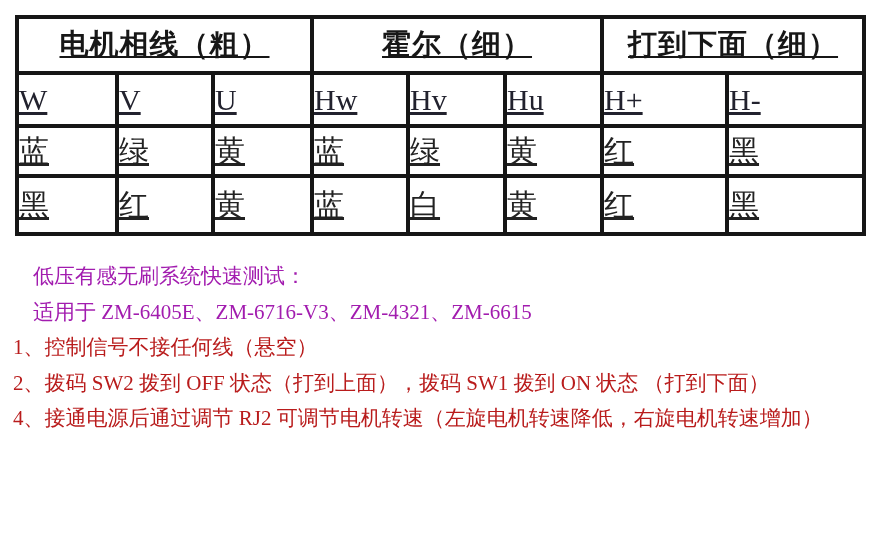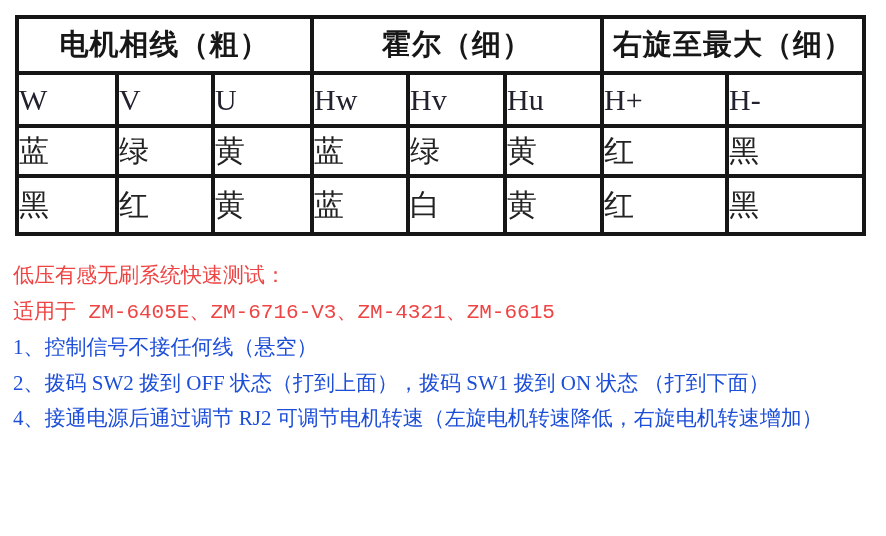--- a/index.html
+++ b/index.html
@@ -19,20 +19,21 @@
     width: 847px;
     border-collapse: collapse;
     table-layout: fixed;
   }
   table.wire-table td, table.wire-table th {
     border: 4px solid #161616;
     vertical-align: middle;
     padding: 0;
     overflow: hidden;
     white-space: nowrap;
+    text-decoration: underline;
   }
   tr.hdr-row { height: 56px; }
   tr.hdr-row th {
     font-family: "Liberation Sans", sans-serif;
     font-weight: 700;
     font-size: 29px;
     letter-spacing: 1px;
     color: #171717;
   }
   tr.sig-row { height: 53px; }
@@ -51,26 +52,27 @@
   .notes {
     position: absolute;
     left: 13px;
     top: 259px;
     width: 862px;
     font-size: 21px;
     line-height: 35.6px;
     color: #262626;
   }
   .notes-title, .notes-applicable {
-    font-family: Liberation Mono, monospace;
-    color: #ef4444;
+    font-family: Liberation Serif, serif;
+    color: #a21caf;
+    margin-left: 20px;
   }
   .step {
     font-family: "Liberation Serif", serif;
-    color: #1d4ed8;
+    color: #b91c1c;
   }
 </style>
 </head>
 <body>
 
 <div class="page">
 
   <table class="wire-table">
     <colgroup>
       <col style="width:100px">
@@ -79,21 +81,21 @@
       <col style="width:96px">
         <col style="width:97px">
         <col style="width:97px">
       <col style="width:125px">
         <col style="width:137px">
     </colgroup>
     <tbody>
         <tr class="hdr-row">
       <th colspan="3">电机相线（粗）</th>
       <th colspan="3">霍尔（细）</th>
-      <th colspan="2">右旋至最大（细）</th>
+      <th colspan="2">打到下面（细）</th>
     </tr>
     <tr class="sig-row">
       <td>W</td>
       <td>V</td>
       <td>U</td>
       <td>Hw</td>
       <td>Hv</td>
       <td>Hu</td>
       <td>H+</td>
       <td>H-</td>

